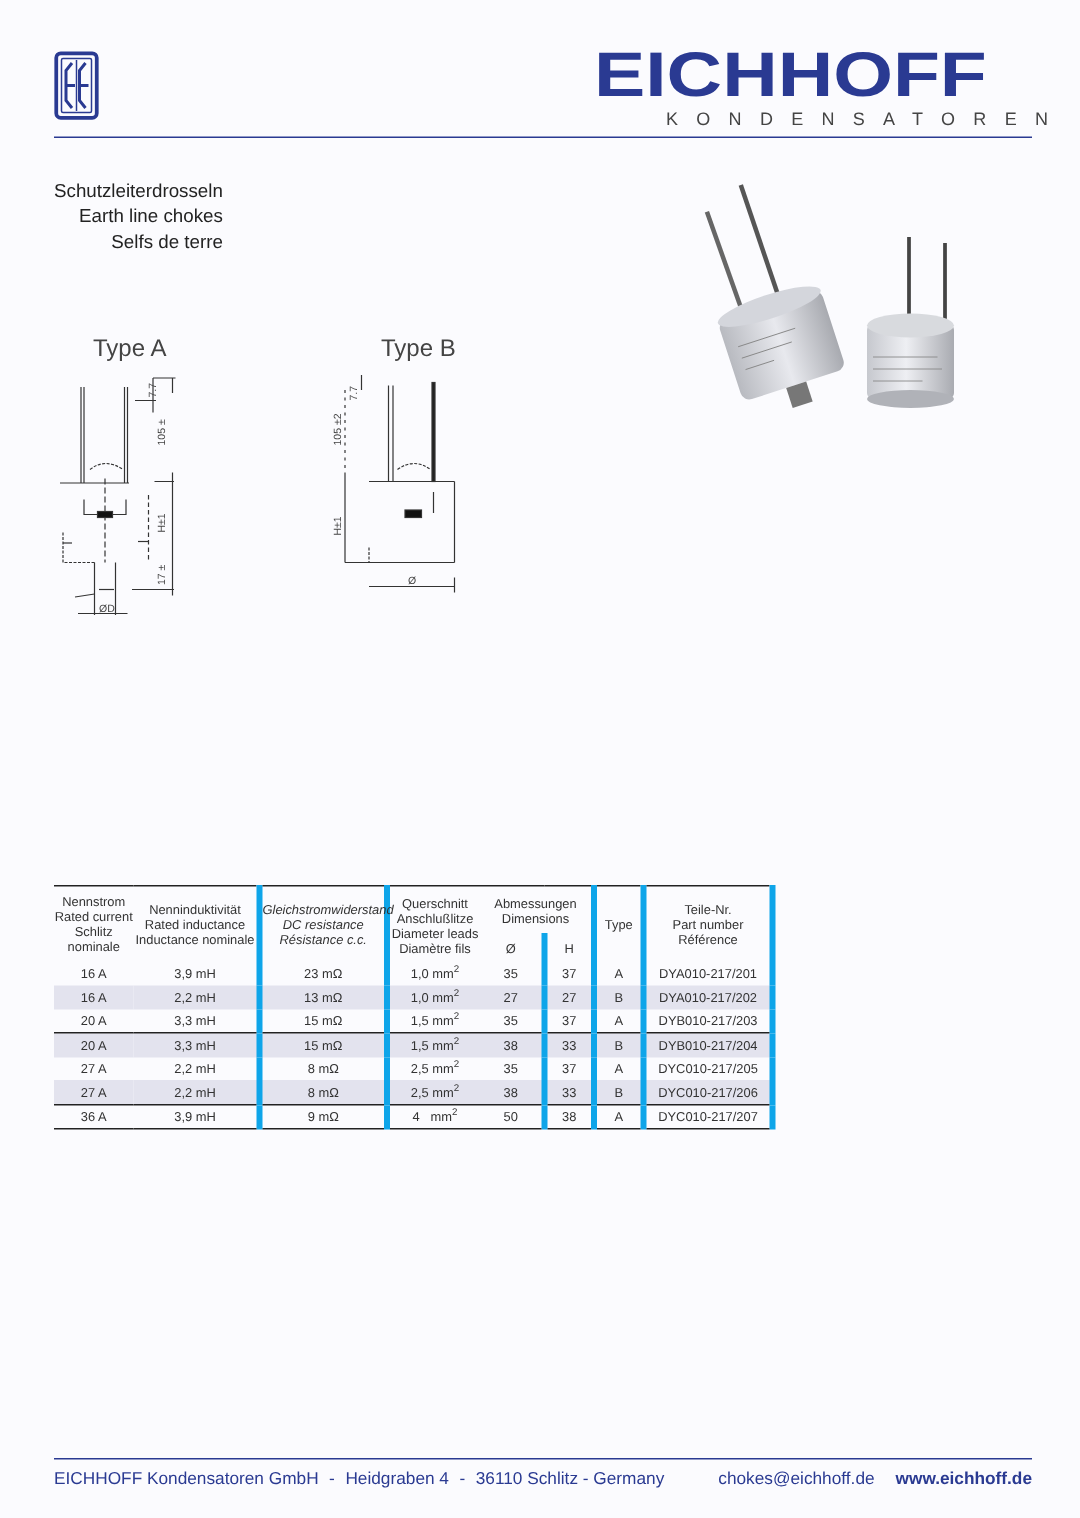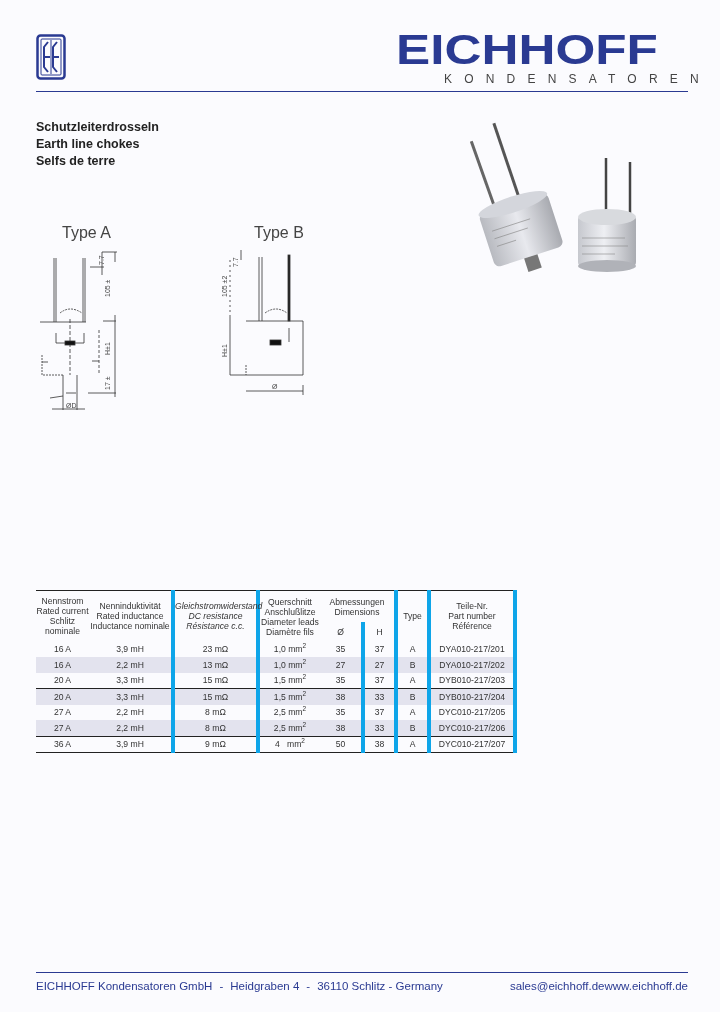--- a/index.html
+++ b/index.html
@@ -23,21 +23,21 @@
   .brand-sub {
     font-size: 12px; color: #444; letter-spacing: 12.2px; margin-top: 2px;
     white-space: nowrap; padding-left: 2px; margin-left: 46px;
   }
   .rule { height: 1px; background: #2a3a92; }
   .rule-top { left: 36px; top: 91px; width: 652px; }
   .rule-bottom { left: 36px; top: 972px; width: 652px; }
 
   
   .titles { left: 36px; top: 119px; }
-  .titles div { font-size: 12.5px; font-weight: bold; line-height: 17px; color: #222; }
+  .titles div { font-size: 12.5px; font-weight: normal; line-height: 17px; color: #222; text-align: right; }
 
   
   .diagram-label { font-size: 16px; color: #444; }
   .diagram { position: absolute; }
 
   
   .photo { left: 430px; top: 110px; width: 250px; height: 180px; }
 
   
   .table-wrap { left: 36px; top: 590px; width: 479px; }
@@ -48,21 +48,21 @@
   .vr { border-right: 4px solid #0ea5e9; }
   tr.shade td { background: #e3e3ee; }
   tr.sep td { border-bottom: 1px solid #222; }
   tbody tr:last-child td { border-bottom: 1px solid #222; }
   sup { font-size: 6.5px; vertical-align: 4px; line-height: 0; }
 
   
   .footer { left: 36px; top: 980px; width: 652px; font-size: 11.5px; color: #2a3a92; white-space: nowrap; }
   .footer .sep { margin: 0 7px; }
   .footer .right { position: absolute; right: 0; top: 0; }
-  .footer .right span + span { margin-left: 0; }
+  .footer .right span + span { margin-left: 14px; font-weight: bold; }
 </style>
 </head>
 <body>
 
 <div class="abs logo-mark">
   <svg width="30" height="46" viewBox="0 0 30 46">
     <rect x="1.5" y="1.5" width="27" height="43" rx="3" fill="none" stroke="#2a3a92" stroke-width="2.5"></rect>
     <rect x="5" y="5" width="20" height="36" rx="1" fill="none" stroke="#2a3a92" stroke-width="1"></rect>
     <path d="M12 8 L8 13 L8 33 L12 38 M8 23 L14 23" fill="none" stroke="#2a3a92" stroke-width="2"></path>
     <path d="M21 8 L17 13 L17 33 L21 38 M17 23 L23 23" fill="none" stroke="#2a3a92" stroke-width="2"></path>
@@ -325,15 +325,15 @@
         <td class="vr">DYC010-217/207</td>
       </tr>
     </tbody>
   </table>
 </div>
 
 <div class="abs rule rule-bottom"></div>
 <div class="abs footer">
   <span>EICHHOFF Kondensatoren GmbH</span><span class="sep">-</span><span>Heidgraben 4</span><span class="sep">-</span><span>36110 Schlitz - Germany</span>
   <div class="right">
-    <span>sales@eichhoff.de</span><span>www.eichhoff.de</span>
+    <span>chokes@eichhoff.de</span><span>www.eichhoff.de</span>
   </div>
 </div>
 
 </body></html>

